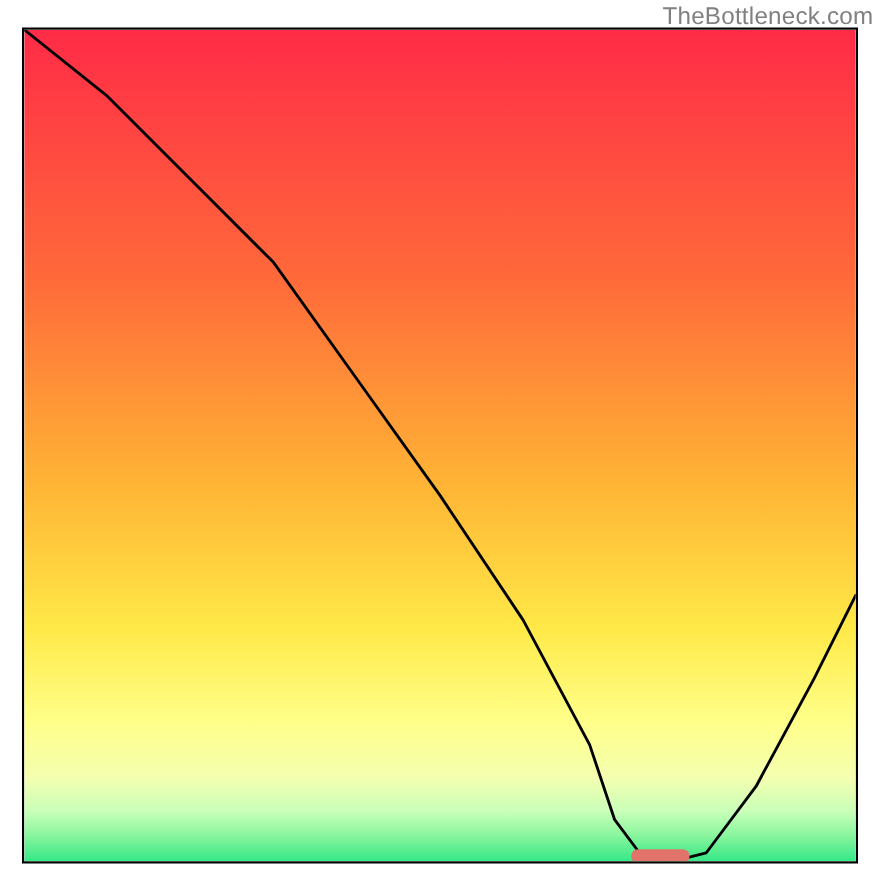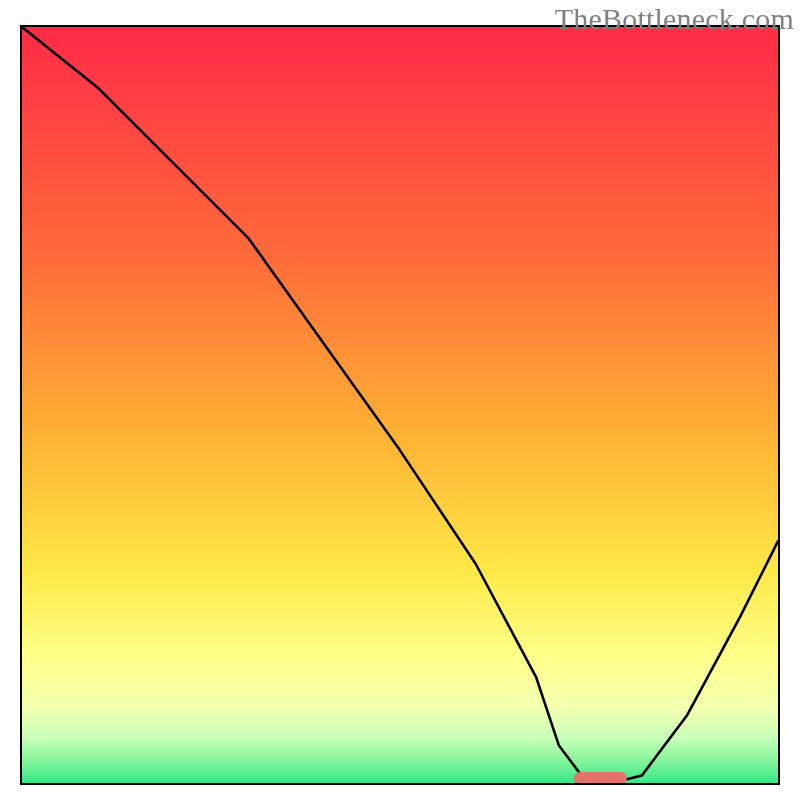--- a/index.html
+++ b/index.html
@@ -13,24 +13,23 @@
   .chart-wrap {
     position: relative;
     width: 800px;
     height: 800px;
   }
   .watermark {
     position: absolute;
     top: 2px;
     right: 6px;
     color: #808080;
-    font-size: 30px;
+    font-size: 22px;
     letter-spacing: 0.2px;
     z-index: 10;
-    font-family: Liberation Serif, serif;
   }
   .plot-box {
     position: absolute;
     left: 20px;
     top: 25px;
     width: 760px;
     height: 760px;
     border: 2px solid #000000;
     box-sizing: border-box;
     overflow: hidden;

